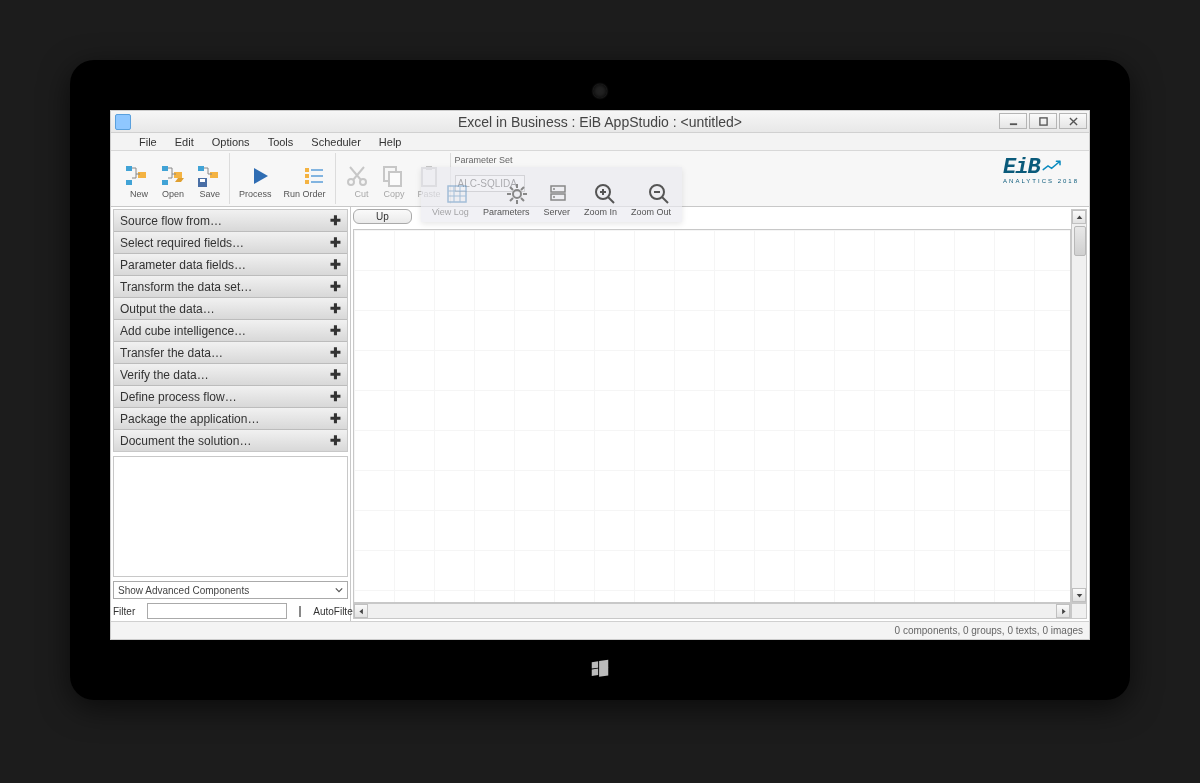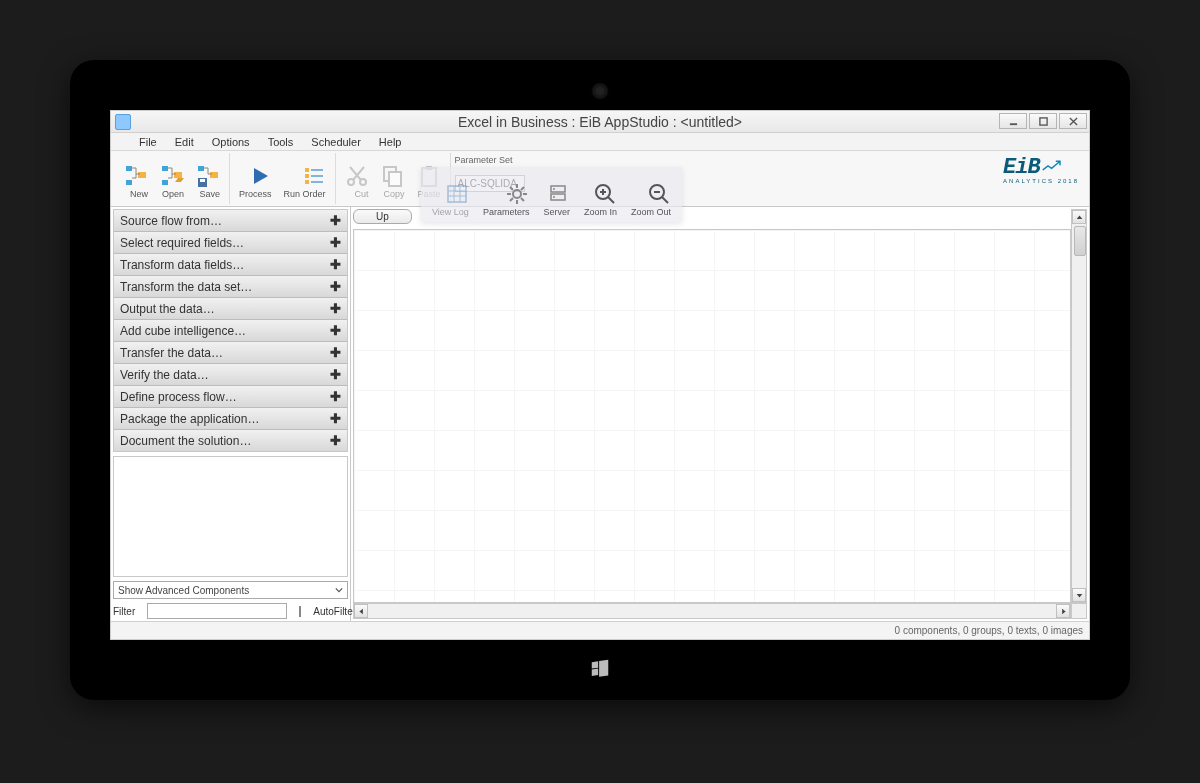--- a/index.html
+++ b/index.html
@@ -281,21 +281,21 @@
         <div class="cat-list" id="cat-list">
             <div class="cat-item">
               <span>Source flow from…</span>
               <span class="plus">✚</span>
             </div>
             <div class="cat-item">
               <span>Select required fields…</span>
               <span class="plus">✚</span>
             </div>
             <div class="cat-item">
-              <span>Transform data fields…</span>
+              <span>Parameter data fields…</span>
               <span class="plus">✚</span>
             </div>
             <div class="cat-item">
               <span>Transform the data set…</span>
               <span class="plus">✚</span>
             </div>
             <div class="cat-item">
               <span>Output the data…</span>
               <span class="plus">✚</span>
             </div>

